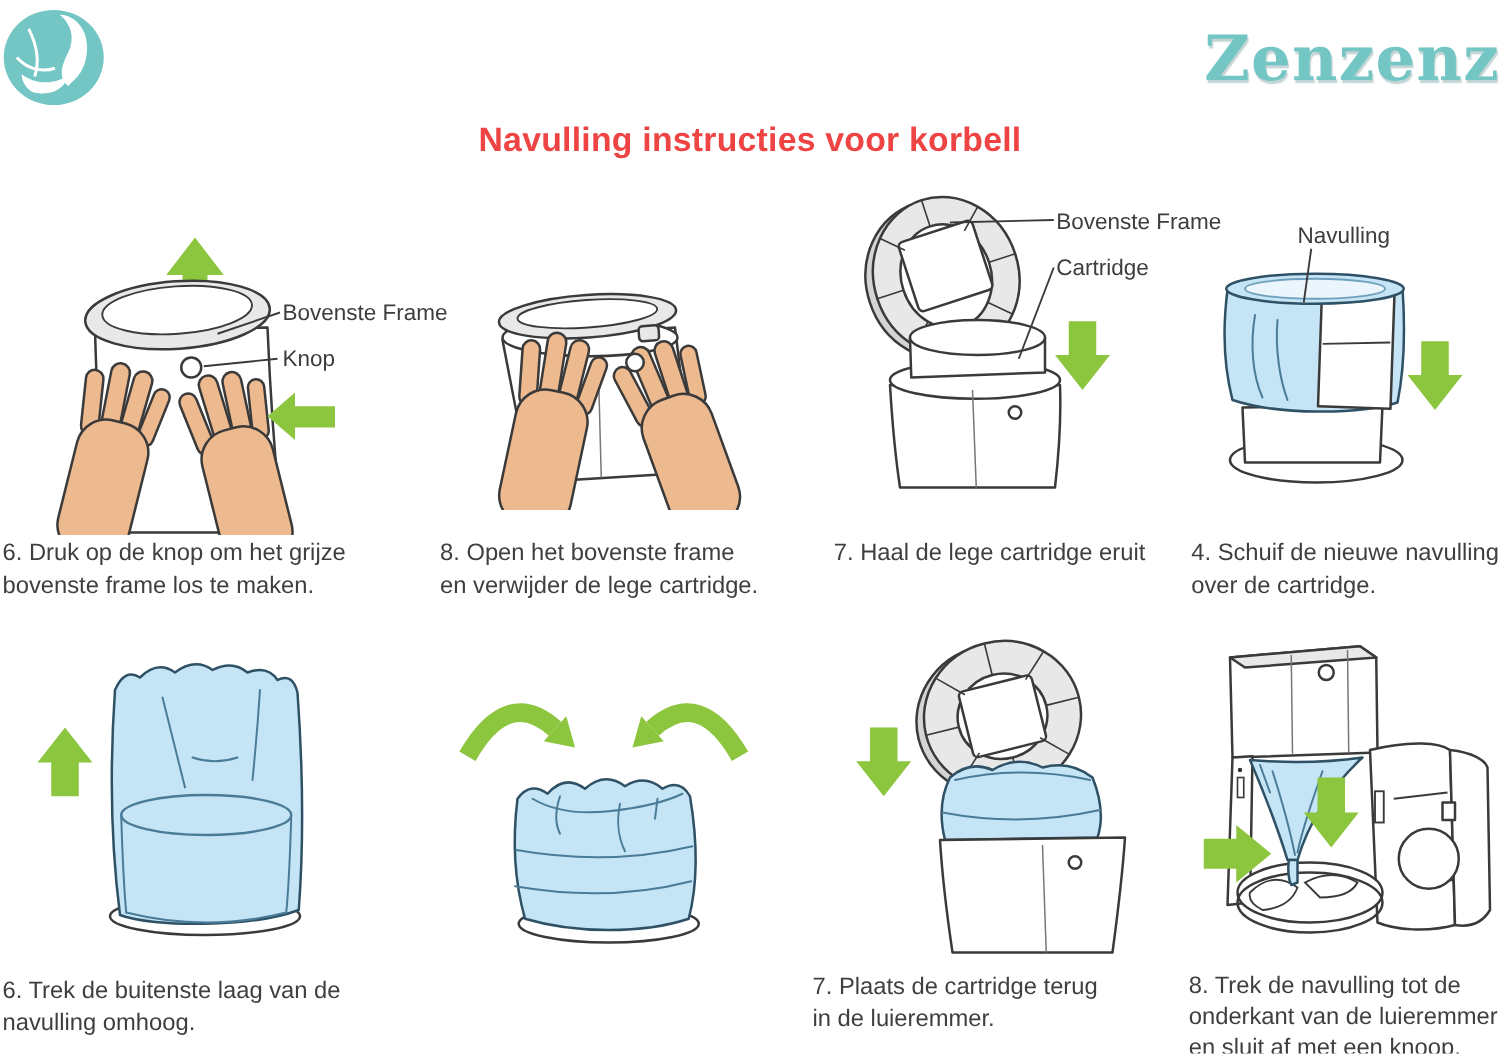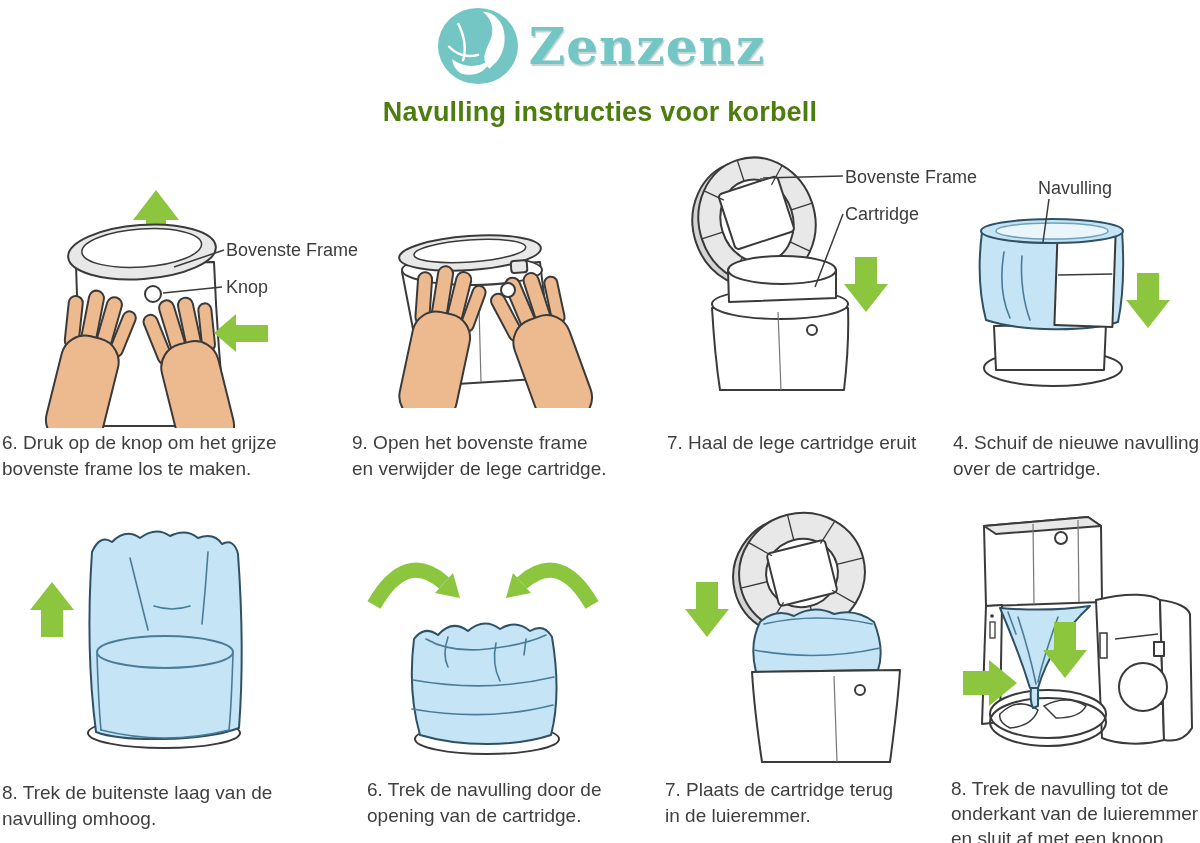--- a/index.html
+++ b/index.html
@@ -1,23 +1,23 @@
 <!DOCTYPE html>
 <html><head>
 <meta charset="utf-8">
 <style>
   html,body{margin:0;padding:0;background:#fff;}
   .page{position:relative;width:1200px;height:843px;background:#ffffff;
         font-family:"Liberation Sans",sans-serif;overflow:hidden;}
   .logo{position:absolute;top:6px;left:0;width:100%;display:flex;
-        justify-content:center;align-items:center;gap:8px;}
+        justify-content:space-between;align-items:center;gap:8px;}
   .brand{font-family:"DejaVu Serif",serif;font-weight:700;font-size:50px;
          color:#74c6c5;text-shadow:1px 2px 1px rgba(80,130,130,.35);letter-spacing:1px;}
   .title{position:absolute;top:97px;left:0;width:100%;text-align:center;
-         font-size:27px;font-weight:700;color:#4d7c0f;letter-spacing:.2px;}
+         font-size:27px;font-weight:700;color:#ef4444;letter-spacing:.2px;}
   .fig{position:absolute;}
   .cap{position:absolute;font-size:19px;line-height:26px;color:#3f3f3f;white-space:pre-line;}
   .cap8{line-height:25px;}
   svg text{font-family:"Liberation Sans",sans-serif;font-size:18px;fill:#3d3d3d;}
   .white{fill:#fff;stroke:#3a3a3a;stroke-width:2;stroke-linejoin:round;}
   .gray{fill:#e8e8e8;stroke:#3a3a3a;stroke-width:2;stroke-linejoin:round;}
   .dgray{fill:#d4d4d4;stroke:#3a3a3a;stroke-width:2;}
   .skin{fill:#edb98f;stroke:#3a3a3a;stroke-width:2;stroke-linejoin:round;}
   .bag{fill:#c5e4f5;stroke:#2e5166;stroke-width:2;stroke-linejoin:round;}
   .green{fill:#8cc63e;}
@@ -245,28 +245,26 @@
       <path d="M 62,212 Q 80,194 100,208 Q 94,224 72,226 Q 60,220 62,212 Z" fill="#fff" stroke="#3a3a3a" stroke-width="1.5"></path>
       <path d="M 106,204 Q 128,192 148,204 Q 142,216 118,216 Z" fill="#fff" stroke="#3a3a3a" stroke-width="1.5"></path>
     </g>
     <path class="bag" d="M 93,186 C 92,196 93,202 95,206 L 100,204 C 100,196 100,190 100,186 Z"></path>
     <polygon class="green" points="127,176 149,148 138,148 138,120 116,120 116,148 105,148"></polygon>
     <polygon class="green" points="79,181 51,158 51,169 25,169 25,193 51,193 51,204"></polygon>
   </svg>
 
   <div class="cap" style="left:2px;top:430px;width:335px">6. Druk op de knop om het grijze
 bovenste frame los te maken.</div>
-  <div class="cap" style="left:352px;top:430px;width:310px">9. Open het bovenste frame
+  <div class="cap" style="left:352px;top:430px;width:310px">8. Open het bovenste frame
 en verwijder de lege  cartridge.</div>
   <div class="cap" style="left:667px;top:430px;width:300px">7. Haal de lege cartridge eruit</div>
   <div class="cap" style="left:953px;top:430px;width:250px">4. Schuif de nieuwe navulling
 over de cartridge.</div>
-  <div class="cap" style="left:2px;top:780px;width:320px">8. Trek de buitenste laag van de
+  <div class="cap" style="left:2px;top:780px;width:320px">6. Trek de buitenste laag van de
 navulling omhoog.</div>
-  <div class="cap" style="left:367px;top:777px;width:270px">6. Trek de navulling door de
-opening van de cartridge.</div>
-  <div class="cap" style="left:665px;top:777px;width:260px">7. Plaats de cartridge terug
+  <div class="cap" style="left:650px;top:777px;width:260px">7. Plaats de cartridge terug
 in de luieremmer.</div>
   <div class="cap cap8" style="left:951px;top:776px;width:260px">8. Trek de navulling tot de
 onderkant van de luieremmer
 en sluit af met een knoop.</div>
 
 </div>
 
 </body></html>

